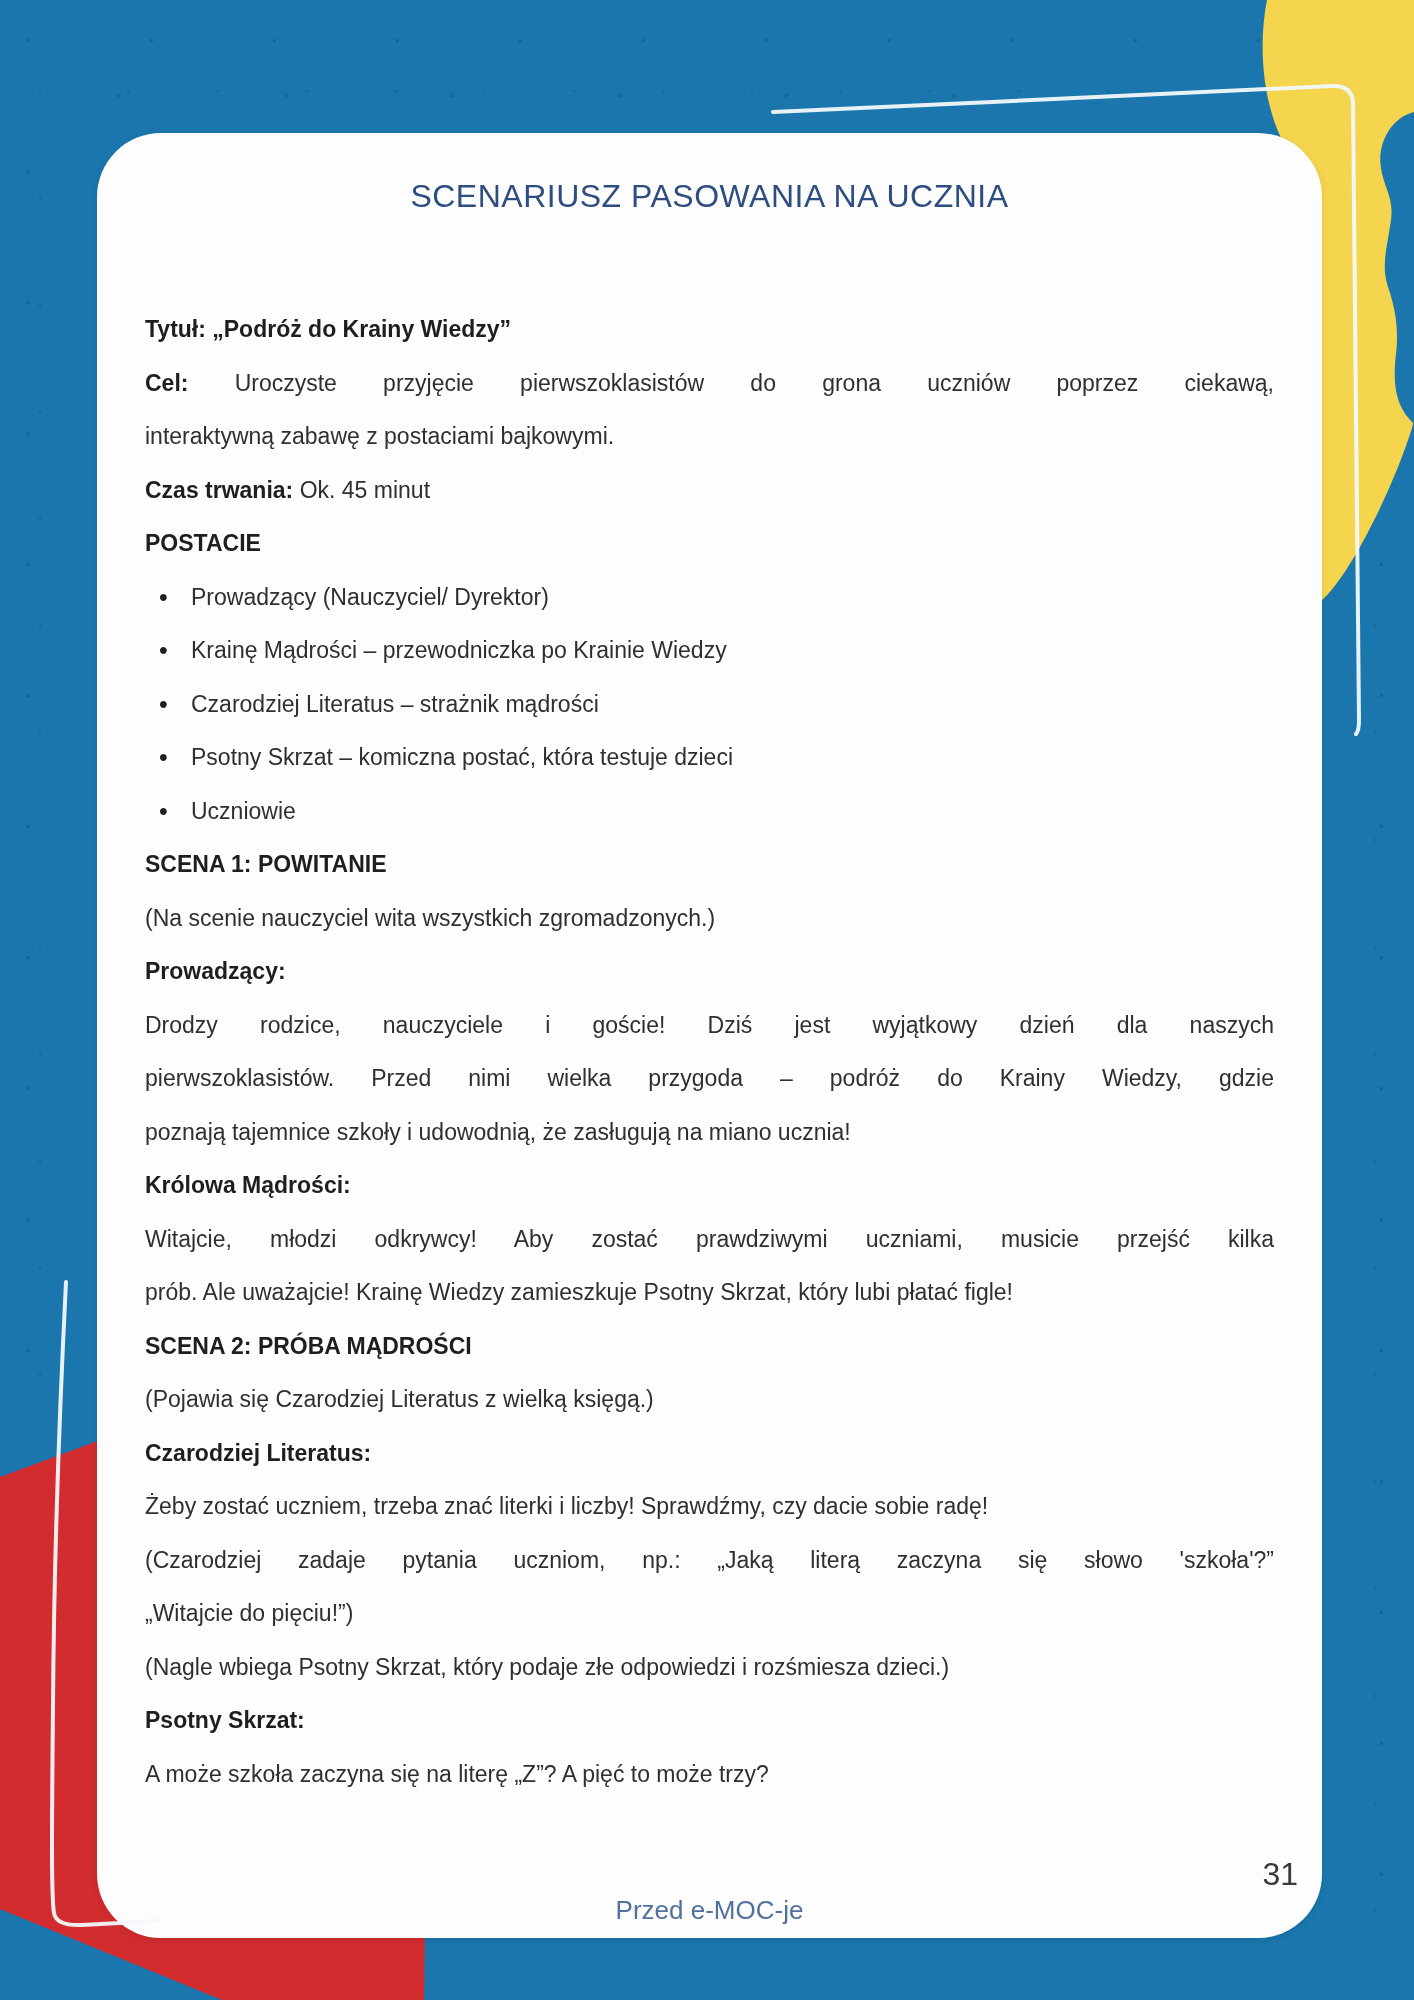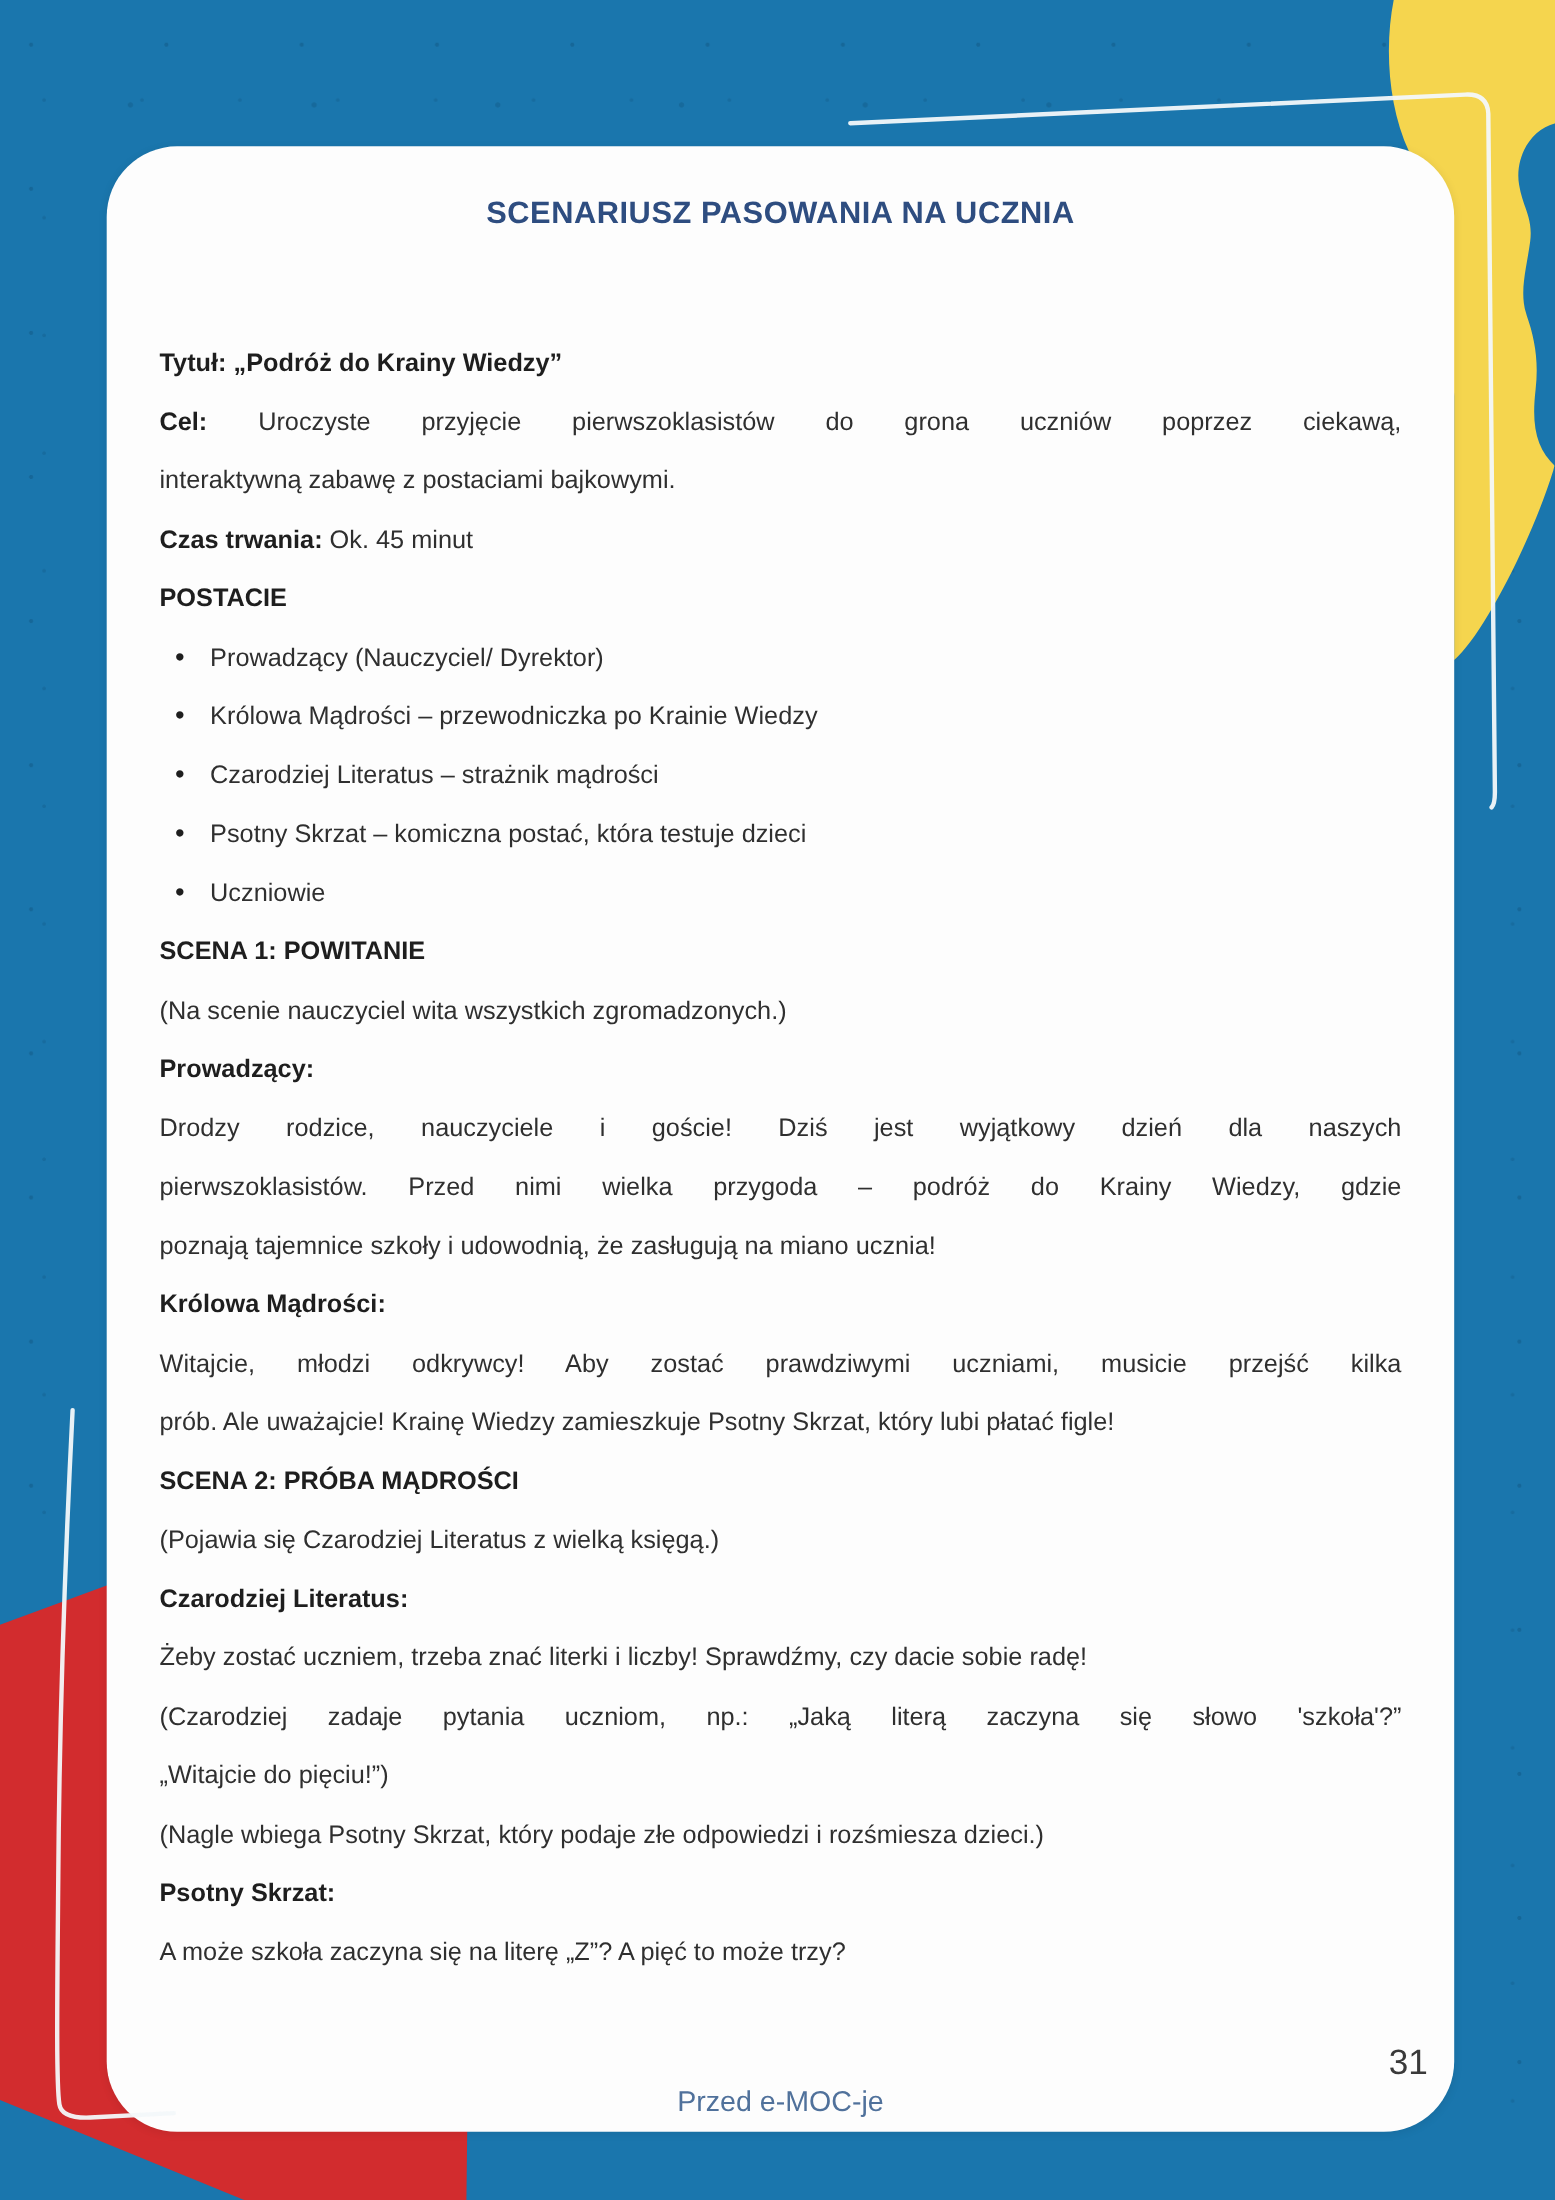--- a/index.html
+++ b/index.html
@@ -20,21 +20,21 @@
   .decor-over{z-index:3;}
   .card{
     position:absolute;z-index:2;
     left:97px;top:133px;width:1225px;height:1805px;
     background:#fdfdfd;border-radius:64px;
     box-shadow:0 2px 8px rgba(0,0,0,.08);
   }
   .doc-title{
     position:absolute;top:45px;left:0;right:0;
     text-align:center;
-    font-size:28px;font-weight:700;letter-spacing:.5px;
+    font-size:32px;font-weight:400;letter-spacing:.5px;
     color:#2e4d80;
   }
   .doc-lines{
     position:absolute;top:170px;left:48px;right:48px;
   }
   .line{
     font-size:23px;line-height:53.5px;color:#2f2f2f;
     position:relative;
   }
   .line .lbl{font-weight:700;color:#1e1e1e;}
@@ -76,21 +76,21 @@
 
   <div class="card">
     <div class="doc-title">SCENARIUSZ PASOWANIA NA UCZNIA</div>
     <div class="doc-lines">
         <div class="line"><span class="lbl">Tytuł: „Podróż do Krainy Wiedzy”</span></div>
         <div class="line just"><span class="lbl">Cel:</span> <span>Uroczyste przyjęcie pierwszoklasistów do grona uczniów poprzez ciekawą,</span></div>
         <div class="line"><span>interaktywną zabawę z postaciami bajkowymi.</span></div>
         <div class="line"><span class="lbl">Czas trwania:</span> <span>Ok. 45 minut</span></div>
         <div class="line"><span class="lbl">POSTACIE</span></div>
         <div class="line bullet"><span class="dot">•</span><span>Prowadzący (Nauczyciel/ Dyrektor)</span></div>
-        <div class="line bullet"><span class="dot">•</span><span>Królowa Mądrości – przewodniczka po Krainie Wiedzy</span></div>
+        <div class="line bullet"><span class="dot">•</span><span>Krainę Mądrości – przewodniczka po Krainie Wiedzy</span></div>
         <div class="line bullet"><span class="dot">•</span><span>Czarodziej Literatus – strażnik mądrości</span></div>
         <div class="line bullet"><span class="dot">•</span><span>Psotny Skrzat – komiczna postać, która testuje dzieci</span></div>
         <div class="line bullet"><span class="dot">•</span><span>Uczniowie</span></div>
         <div class="line"><span class="lbl">SCENA 1: POWITANIE</span></div>
         <div class="line"><span>(Na scenie nauczyciel wita wszystkich zgromadzonych.)</span></div>
         <div class="line"><span class="lbl">Prowadzący:</span></div>
         <div class="line just"><span>Drodzy rodzice, nauczyciele i goście! Dziś jest wyjątkowy dzień dla naszych</span></div>
         <div class="line just"><span>pierwszoklasistów. Przed nimi wielka przygoda – podróż do Krainy Wiedzy, gdzie</span></div>
         <div class="line"><span>poznają tajemnice szkoły i udowodnią, że zasługują na miano ucznia!</span></div>
         <div class="line"><span class="lbl">Królowa Mądrości:</span></div>

